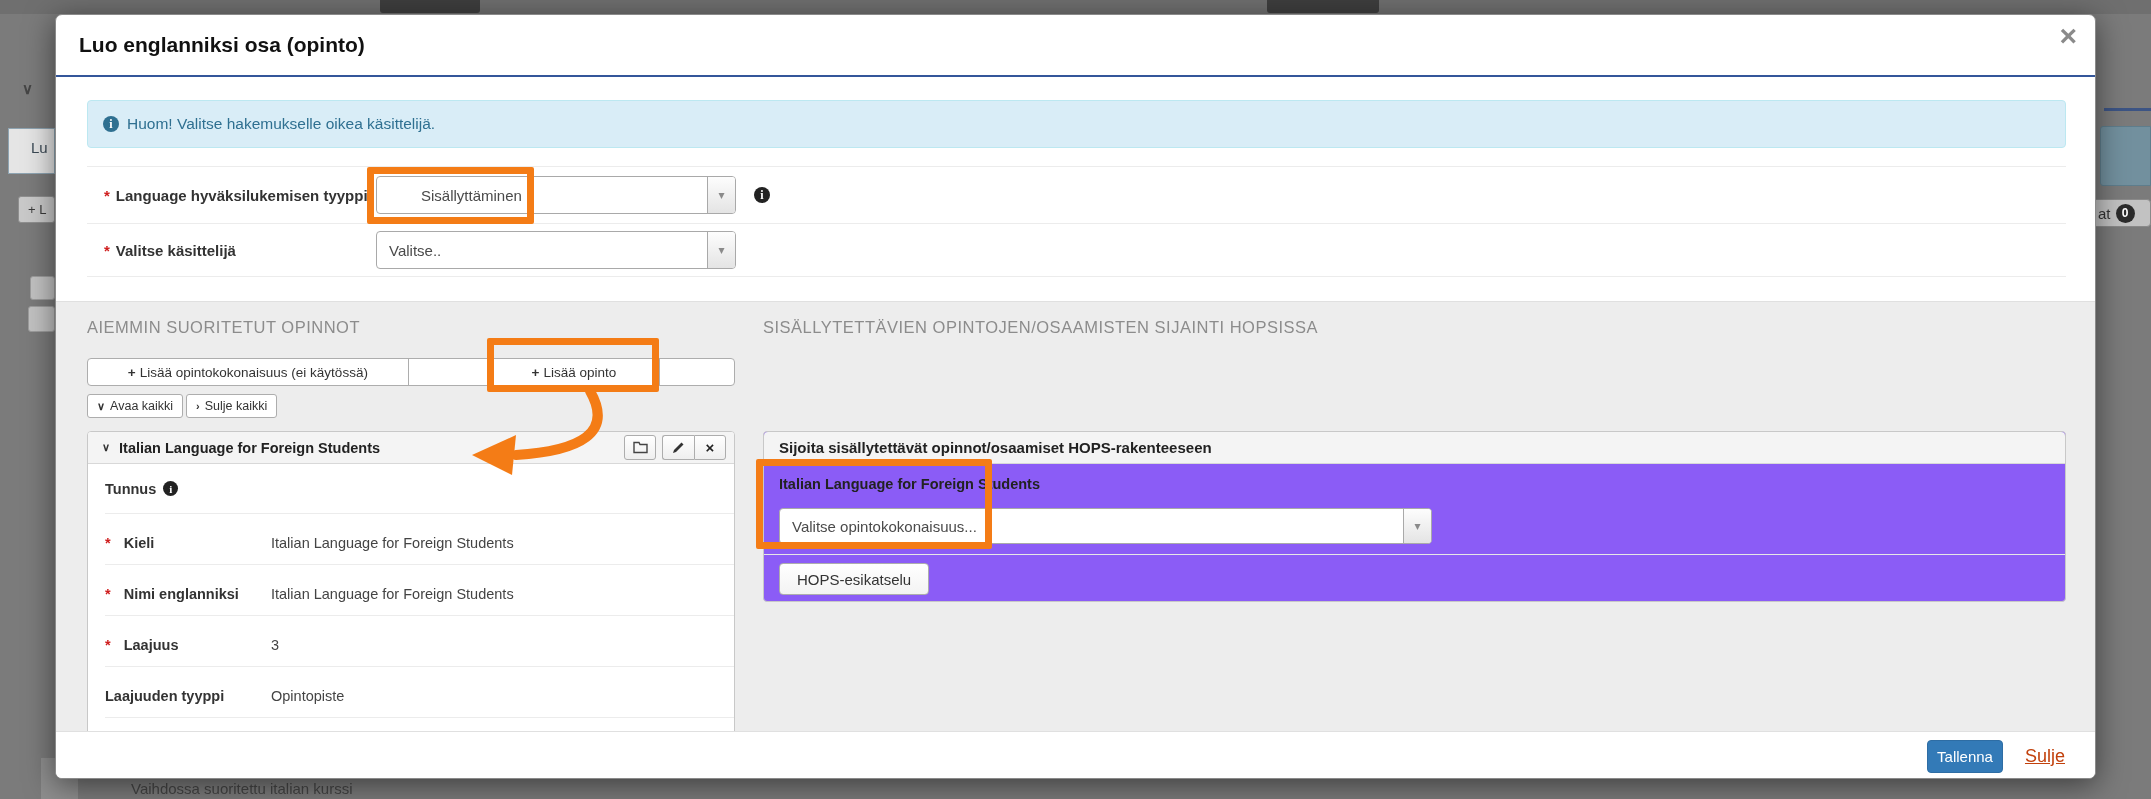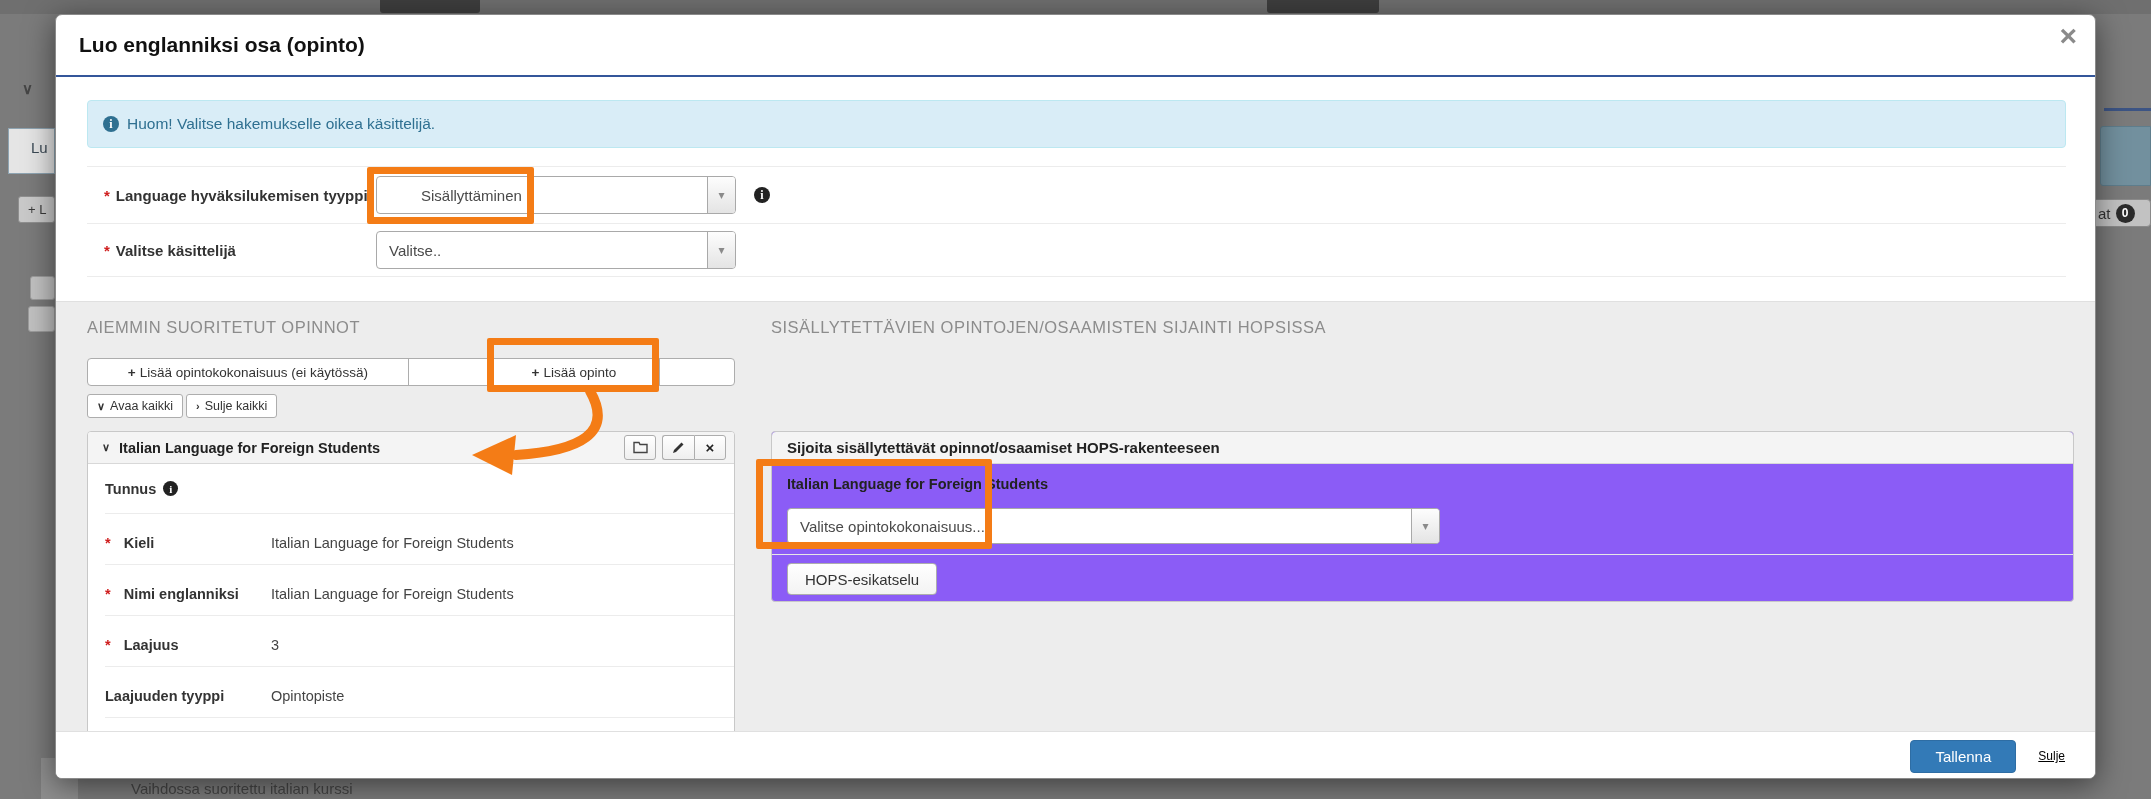--- a/index.html
+++ b/index.html
@@ -74,37 +74,37 @@
   .icon-pair .icon-btn:first-child { border-radius:3px 0 0 3px; border-right:none; }
   .icon-pair .icon-btn:last-child { border-radius:0 3px 3px 0; }
   .x-glyph { font-size:15px; font-weight:bold; color:#222; line-height:1; }
 
   .cp-row { position:relative; height:43px; margin:0 0 8px 17px; border-bottom:1px solid #ececec; display:flex; align-items:center; padding-right:17px; }
   .cp-row.first { height:50px; }
   .cp-row.last { border-bottom:none; }
   .cp-label { width:166px; font-size:14.5px; font-weight:bold; color:#333; display:flex; align-items:center; gap:7px; }
   .cp-value { font-size:14.5px; color:#444; }
 
-  #right-col { position:absolute; left:707px; top:0; width:1303px; height:430px;margin-left:8px; }
+  #right-col { position:absolute; left:707px; top:0; width:1303px; height:430px; }
   #hops-card { position:absolute; left:0; top:129px; width:1303px; height:171px; background:#8b5cf6; border:1px solid #c8c8c8; border-radius:4px; }
   #hc-header { height:32px; background:#f4f4f4; border-bottom:1px solid #d8d8d8; display:flex; align-items:center; padding-left:15px;
                font-size:15px; font-weight:bold; color:#222; border-radius:4px 4px 0 0; }
   #hc-label { position:absolute; left:15px; top:44px; font-size:14.5px; font-weight:bold; color:#222; }
   #hc-select { left:15px; top:76px; width:653px; transform:none; height:36px; }
   #hc-divider { position:absolute; left:0; right:0; top:122px; border-top:1px solid #e7e7e7; }
   #hops-preview-btn { position:absolute; left:15px; top:131px; height:32px; padding:0 17px; background:linear-gradient(#fff,#f3f3f3);
                       border:1px solid #adadad; border-radius:4px; font-size:15px; color:#333;
                       font-family:"Liberation Sans", sans-serif; }
 
   
   #modal-footer { position:absolute; left:0; top:716px; right:0; height:49px; background:#fff; border-top:1px solid #e0e0e0;
                   display:flex; align-items:center; justify-content:flex-end; gap:22px; padding-right:30px; }
   #save-btn { background:#337ab7; border:1px solid #2e6da4; border-radius:4px; color:#fff; font-size:15px;
-              padding:7px 24px; font-family:"Liberation Sans", sans-serif; }
-  #close-link { color:#000000; font-size:12px; }
+              padding:7px 9px; font-family:"Liberation Sans", sans-serif; }
+  #close-link { color:#c2410c; font-size:18px; }
 
   
   .ann-rect { position:absolute; border:7px solid #f47c16; border-radius:2px; pointer-events:none; }
   #ann-rect-type { left:367px; top:167px; width:167px; height:57px; }
   #ann-rect-add { left:487px; top:338px; width:172px; height:54px; }
   #ann-rect-place { left:756px; top:459px; width:236px; height:90px; }
   #ann-arrow { position:absolute; left:430px; top:385px; pointer-events:none; }
 </style>
 </head>
 <body>

